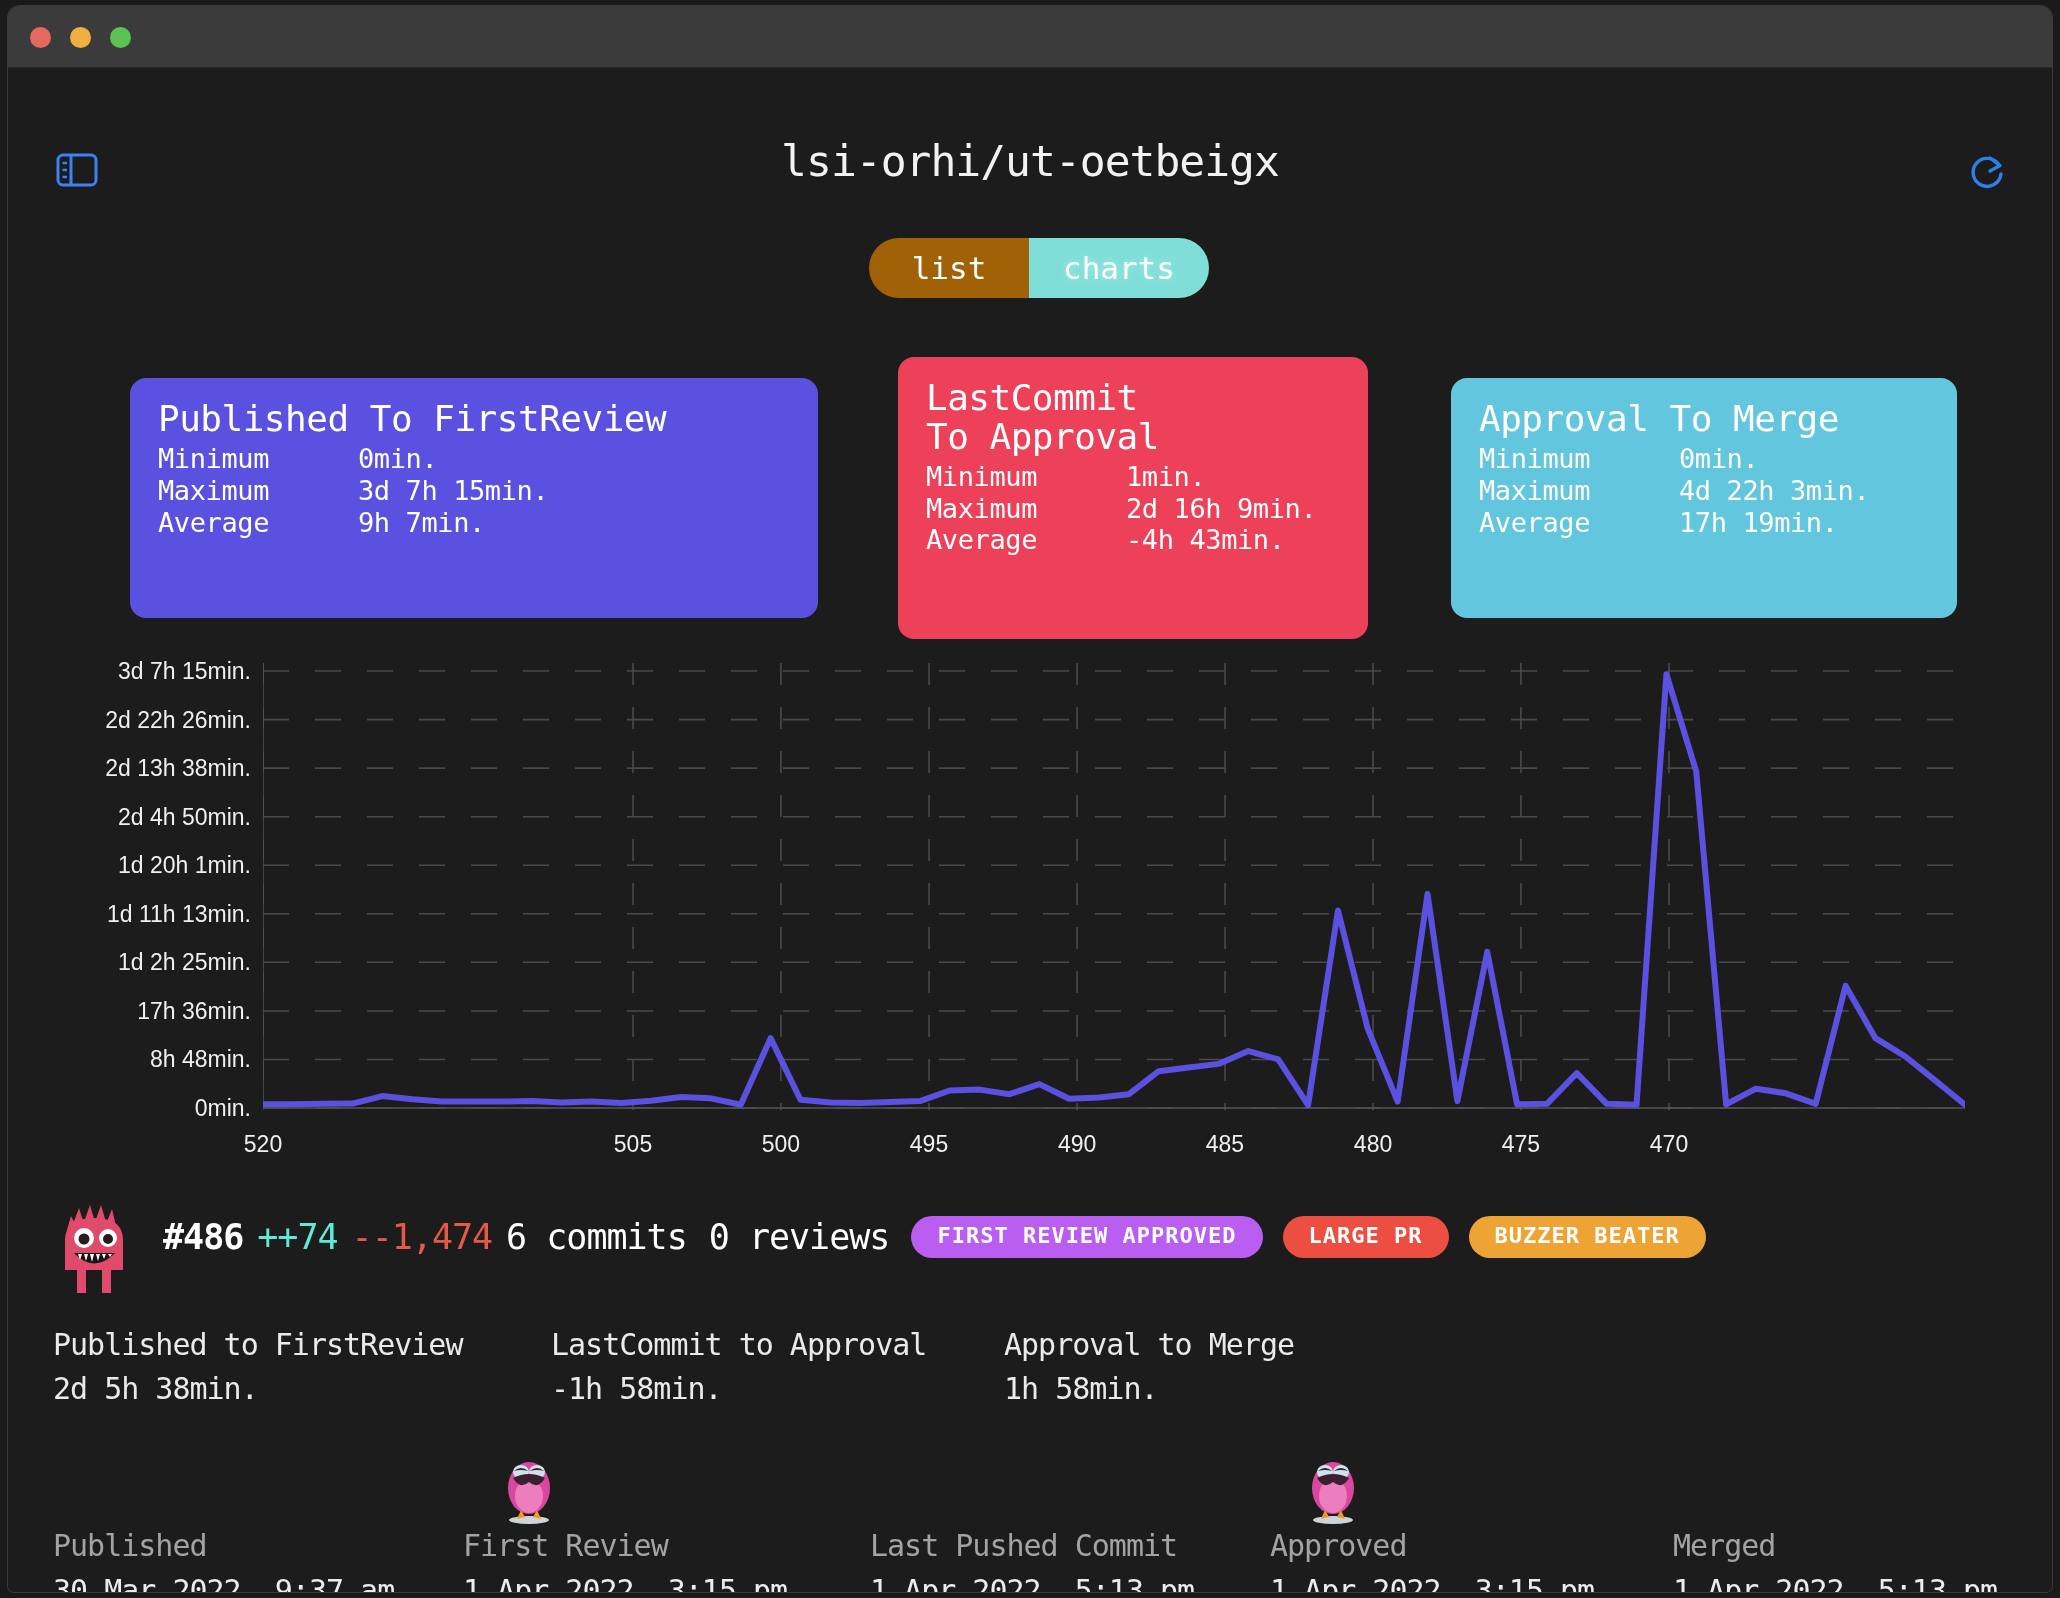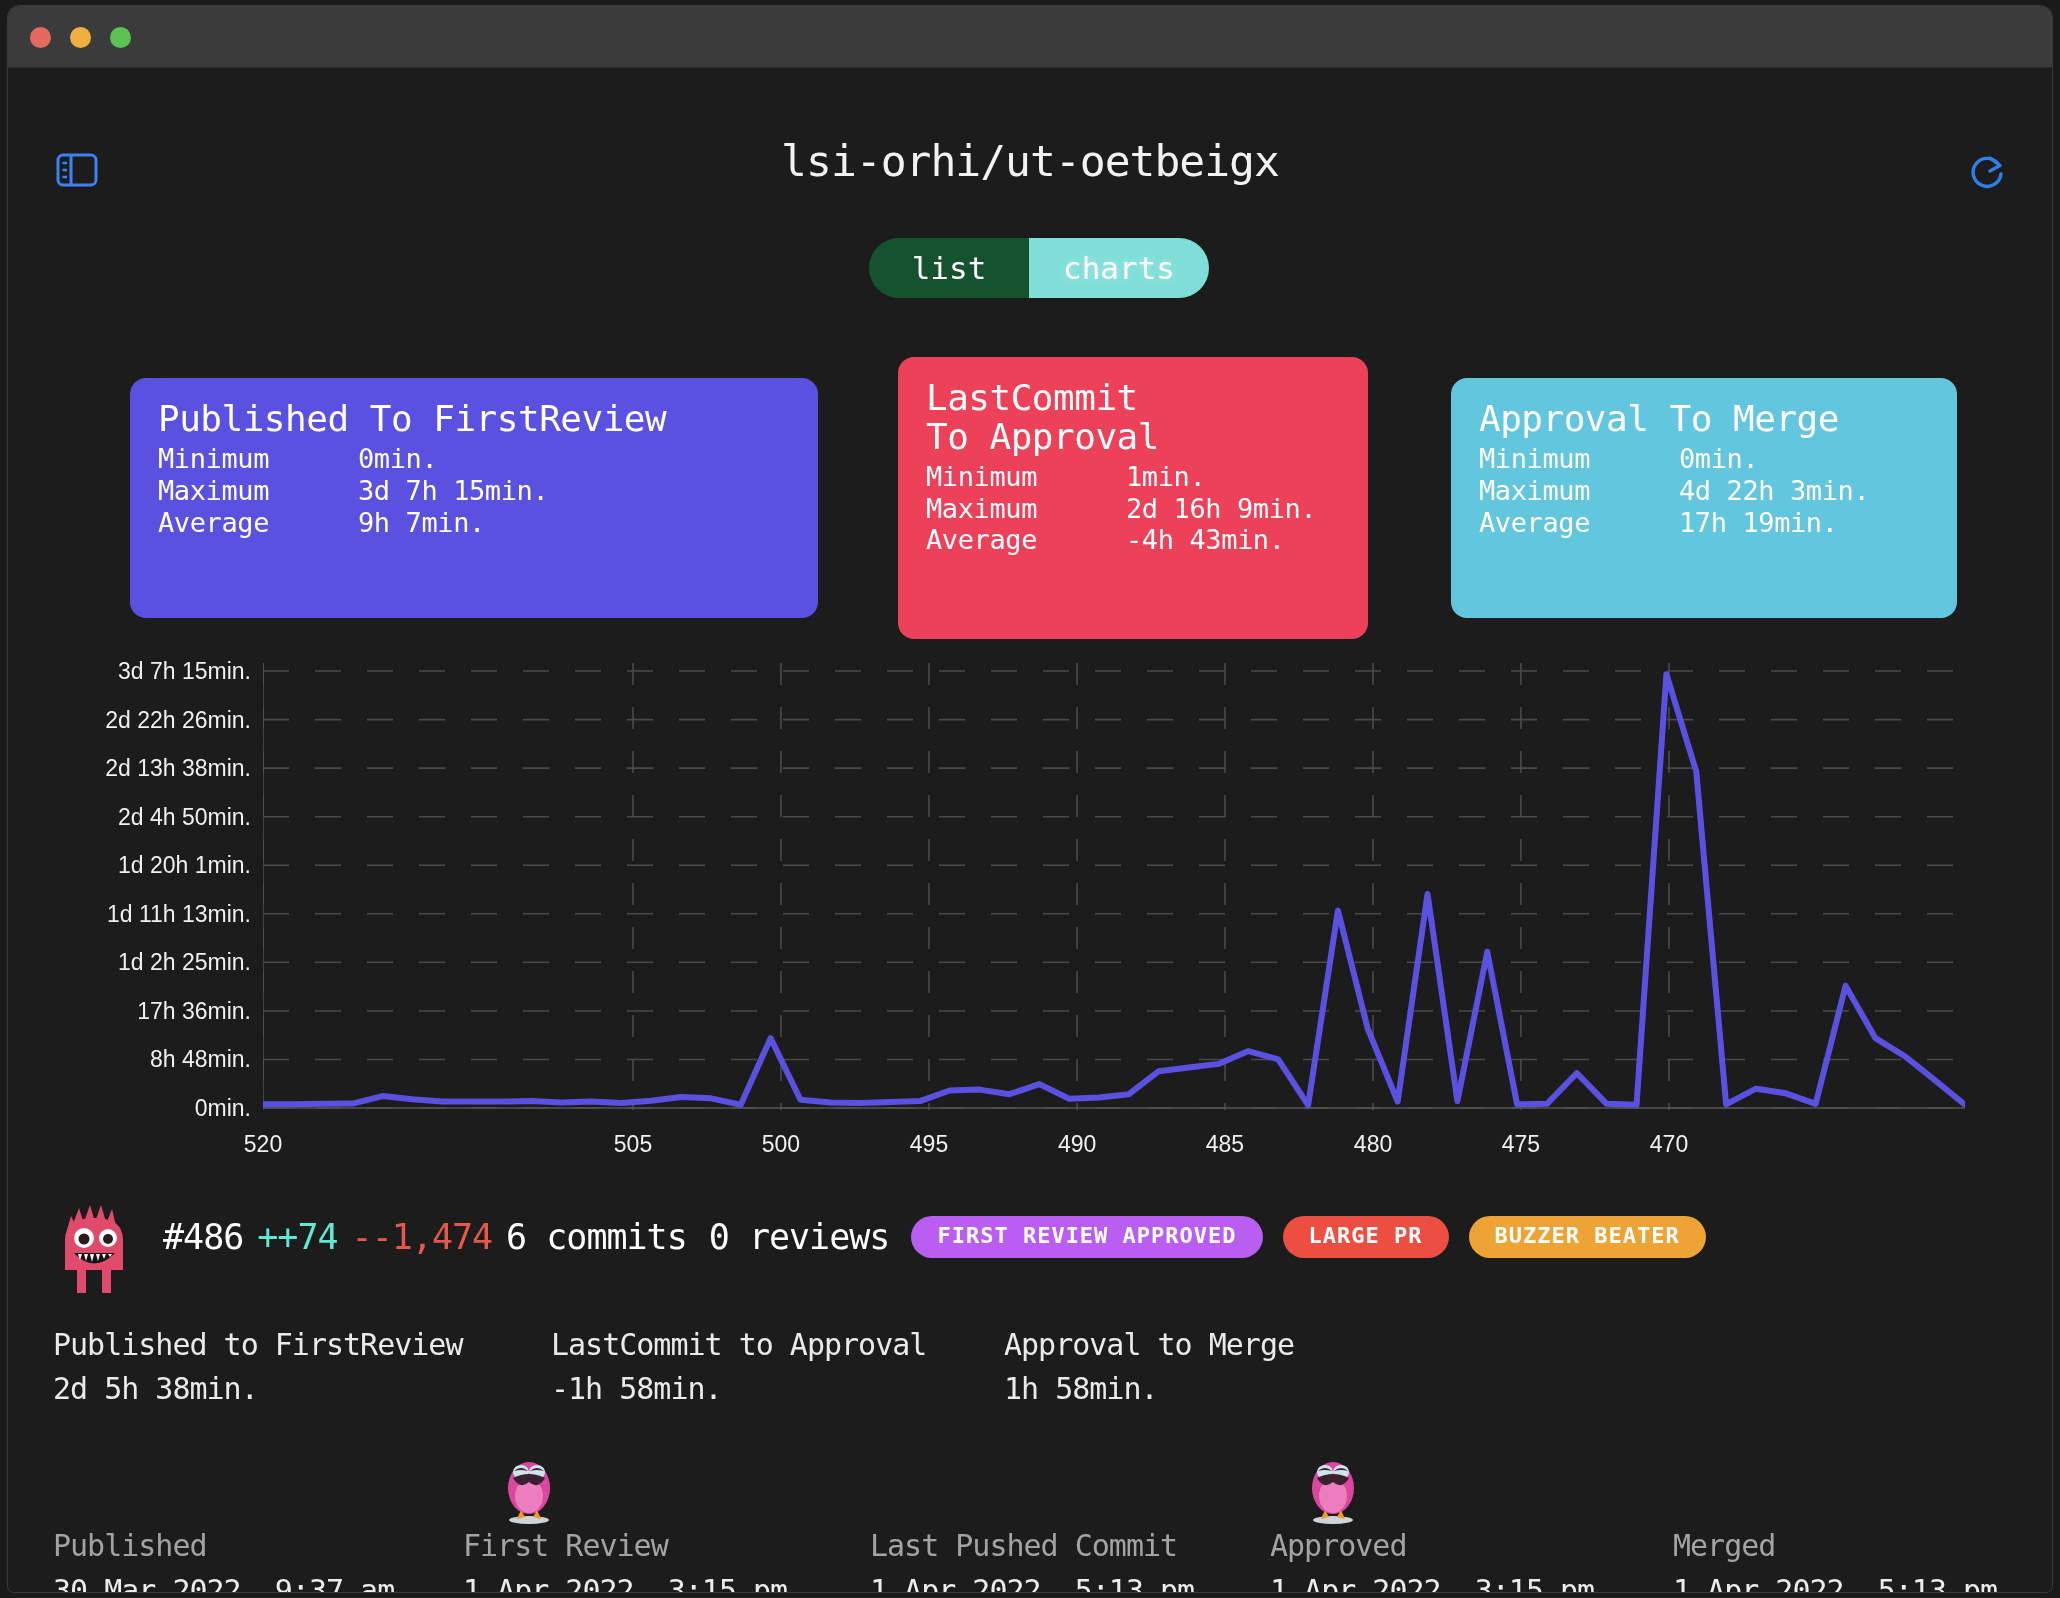--- a/index.html
+++ b/index.html
@@ -65,21 +65,21 @@
     position: absolute; left: 861px; top: 170px;
     display: flex; height: 60px;
     border-radius: 30px; overflow: hidden;
   }
   .seg {
     display: flex; align-items: center; justify-content: center;
     font-size: 31px; color: #ffffff;
     padding: 0 30px;
     font-family: "DejaVu Sans Mono", monospace;
   }
-  .seg.list { background: #14532d; min-width: 160px; }
+  .seg.list { background: #a16207; min-width: 160px; }
   .seg.charts { background: #7fdfd8; min-width: 180px; text-shadow: 0 0 6px rgba(255,255,255,.35); }
 
   
   .cards { position: absolute; left: 0; top: 285px; width: 100%; height: 260px; }
   .card {
     position: absolute;
     border-radius: 16px;
     padding: 22px 28px 18px 28px;
     color: #ffffff;
   }
@@ -123,21 +123,21 @@
     position: absolute; left: 0; top: 1120px; width: 100%; height: 120px;
   }
   .avatar { position: absolute; left: 45px; top: 10px; width: 82px; height: 100px; }
   .pr-line {
     position: absolute; left: 155px; top: 28px;
     display: flex; align-items: center; gap: 0px;
     font-size: 35px; color: #ffffff;
     letter-spacing: -1px;
     white-space: nowrap;
   }
-  .pr-num { font-weight: normal; margin-right: 14px; }
+  .pr-num { font-weight: bold; margin-right: 14px; }
   .add { color: #5eead4; margin-right: 14px; }
   .del { color: #e5584a; margin-right: 14px; }
   .pr-meta { color: #ffffff; margin-right: 22px; }
   .badges { display: flex; gap: 20px; }
   .badge {
     border-radius: 22px;
     padding: 9px 26px 11px 26px;
     font-size: 22px; font-weight: bold; color: #ffffff;
     letter-spacing: 1px;
     line-height: 1;

